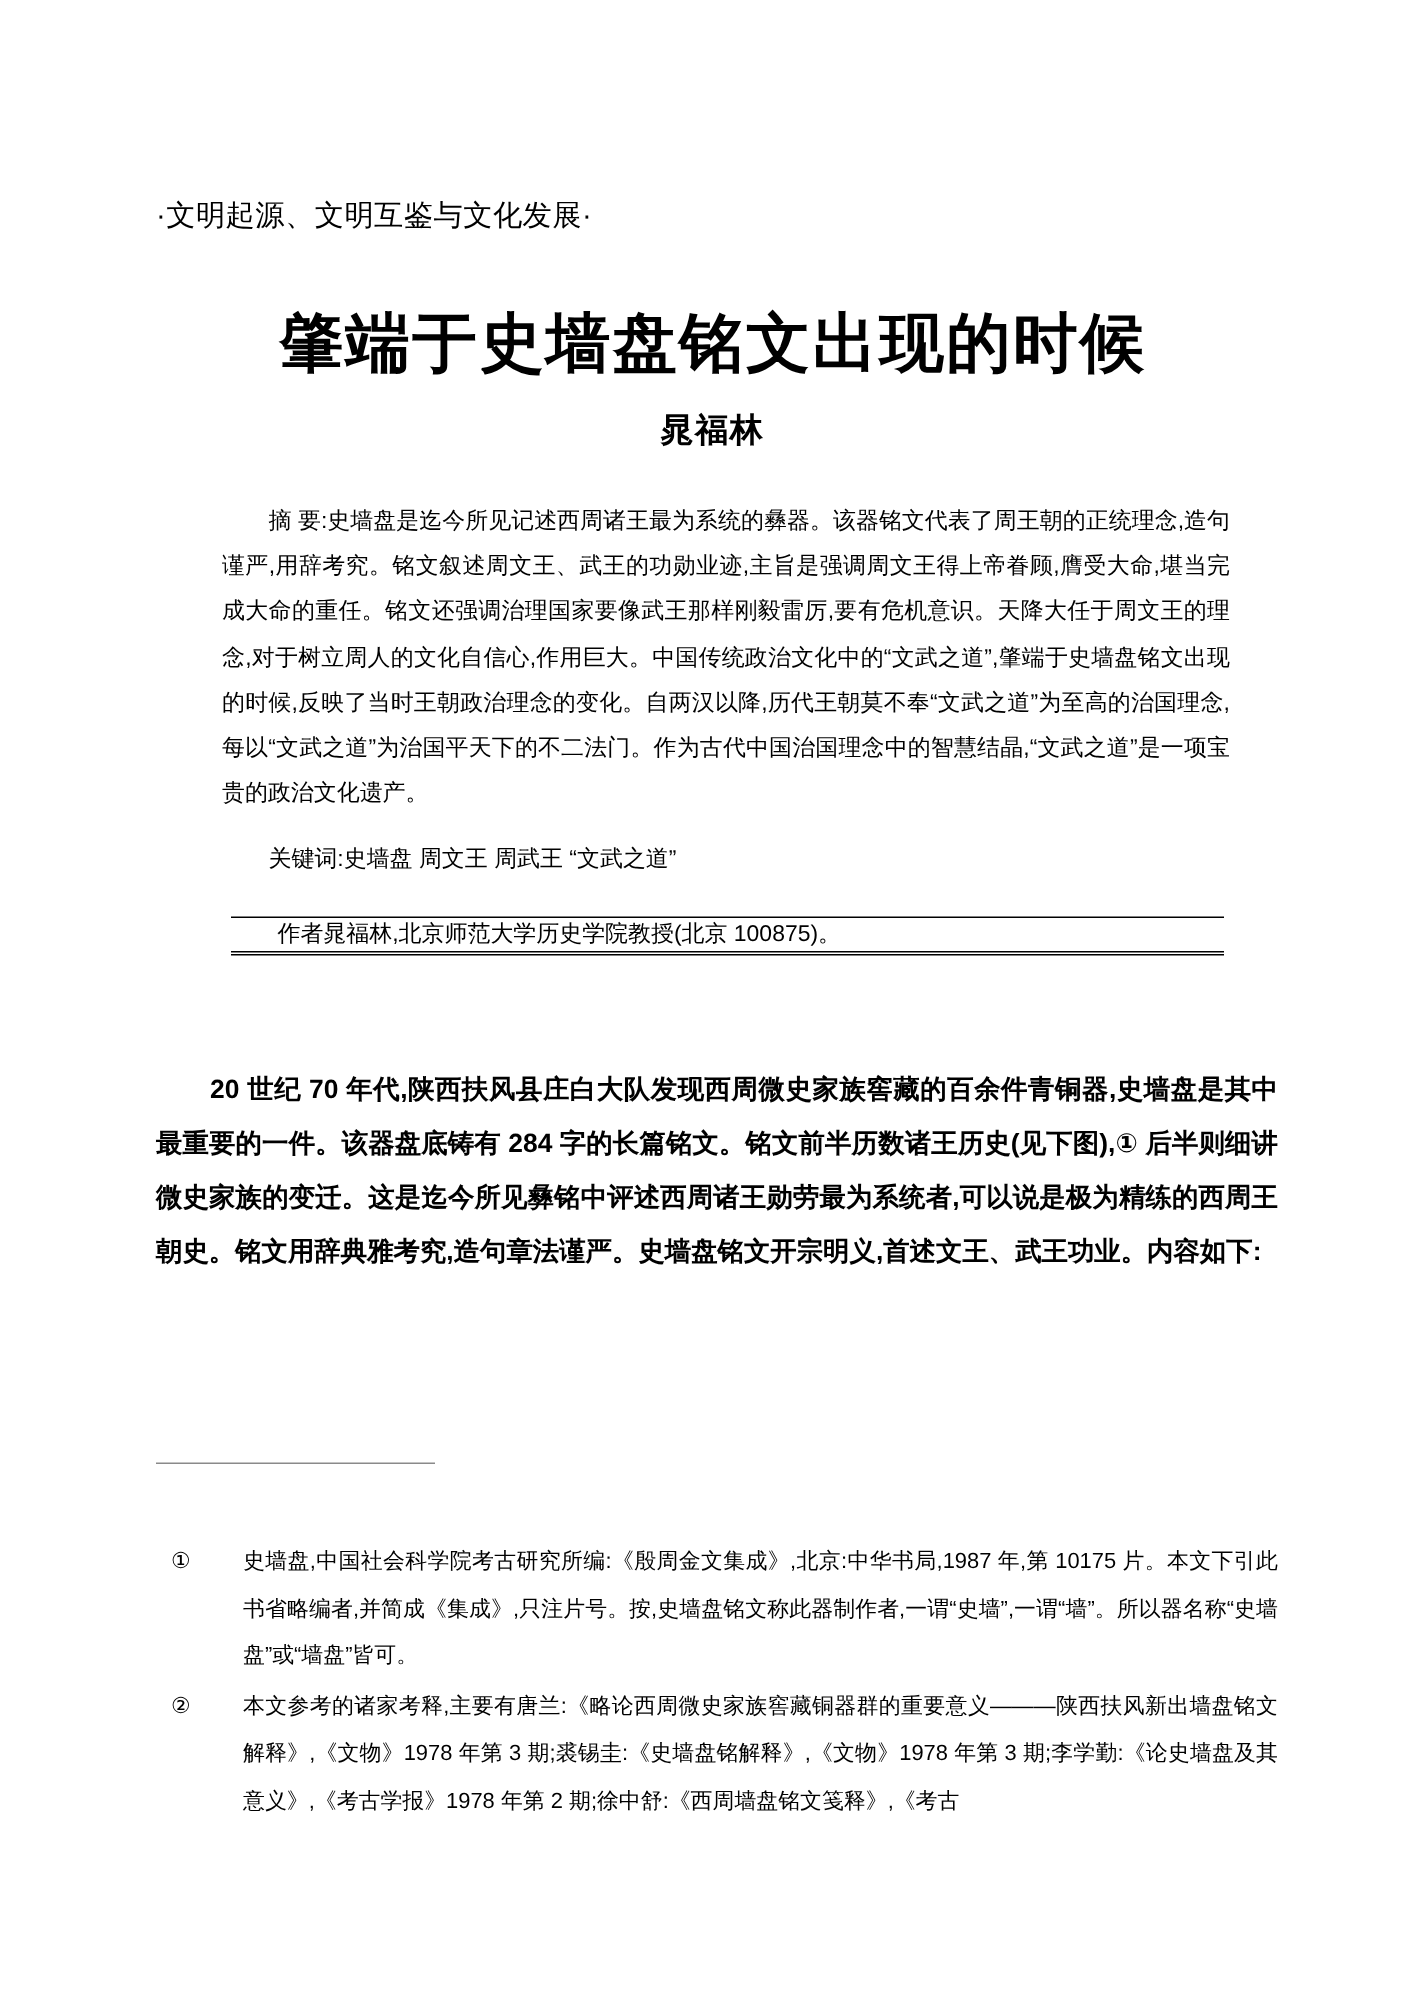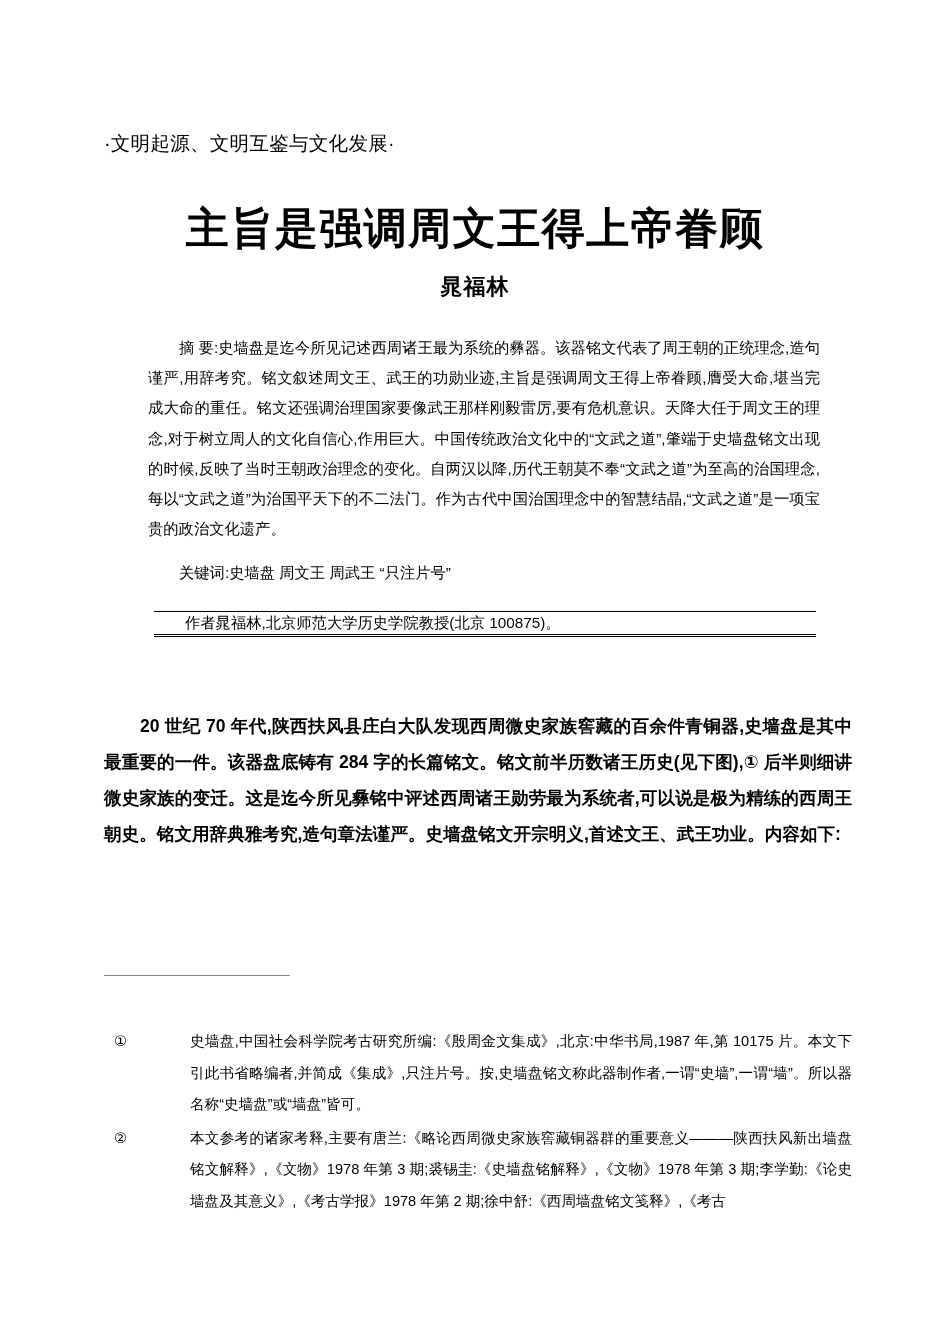--- a/index.html
+++ b/index.html
@@ -196,37 +196,36 @@
   .fn-marker {
     flex: 0 0 auto;
     width: 48px;
     text-align: left;
     font-size: 14.6px;
   }
   .fn-text {
     flex: 1 1 auto;
     text-align: justify;
     text-justify: inter-ideograph;
-    margin-left: 28px;
   }
 </style>
 </head>
 <body>
 
 <div class="page">
 
   <div class="running-head">·文明起源、文明互鉴与文化发展·</div>
 
-  <div class="doc-title">主旨是强调周文王得上帝眷顾</div>
+  <div class="doc-title">肇端于史墙盘铭文出现的时候</div>
 
   <div class="doc-author">晁福林</div>
 
   <div class="abstract-block">
     <p class="abstract-p">摘 要:史墙盘是迄今所见记述西周诸王最为系统的彝器。该器铭文代表了周王朝的正统理念,造句谨严,用辞考究。铭文叙述周文王、武王的功勋业迹,主旨是强调周文王得上帝眷顾,膺受大命,堪当完成大命的重任。铭文还强调治理国家要像武王那样刚毅雷厉,要有危机意识。天降大任于周文王的理念,对于树立周人的文化自信心,作用巨大。中国传统政治文化中的“文武之道”,肇端于史墙盘铭文出现的时候,反映了当时王朝政治理念的变化。自两汉以降,历代王朝莫不奉“文武之道”为至高的治国理念,每以“文武之道”为治国平天下的不二法门。作为古代中国治国理念中的智慧结晶,“文武之道”是一项宝贵的政治文化遗产。</p>
-    <p class="keywords-p">关键词:史墙盘 周文王 周武王 “只注片号”</p>
+    <p class="keywords-p">关键词:史墙盘 周文王 周武王 “文武之道”</p>
   </div>
 
   <div class="affil-rule-top"></div>
   <div class="affil-line">作者晁福林,北京师范大学历史学院教授(北京 100875)。</div>
   <div class="affil-rule-bottom"></div>
 
   <div class="body-block">
     <p class="body-p">20 世纪 70 年代,陕西扶风县庄白大队发现西周微史家族窖藏的百余件青铜器,史墙盘是其中最重要的一件。该器盘底铸有 284 字的长篇铭文。铭文前半历数诸王历史(见下图),① 后半则细讲微史家族的变迁。这是迄今所见彝铭中评述西周诸王勋劳最为系统者,可以说是极为精练的西周王朝史。铭文用辞典雅考究,造句章法谨严。史墙盘铭文开宗明义,首述文王、武王功业。内容如下:</p>
   </div>
 

